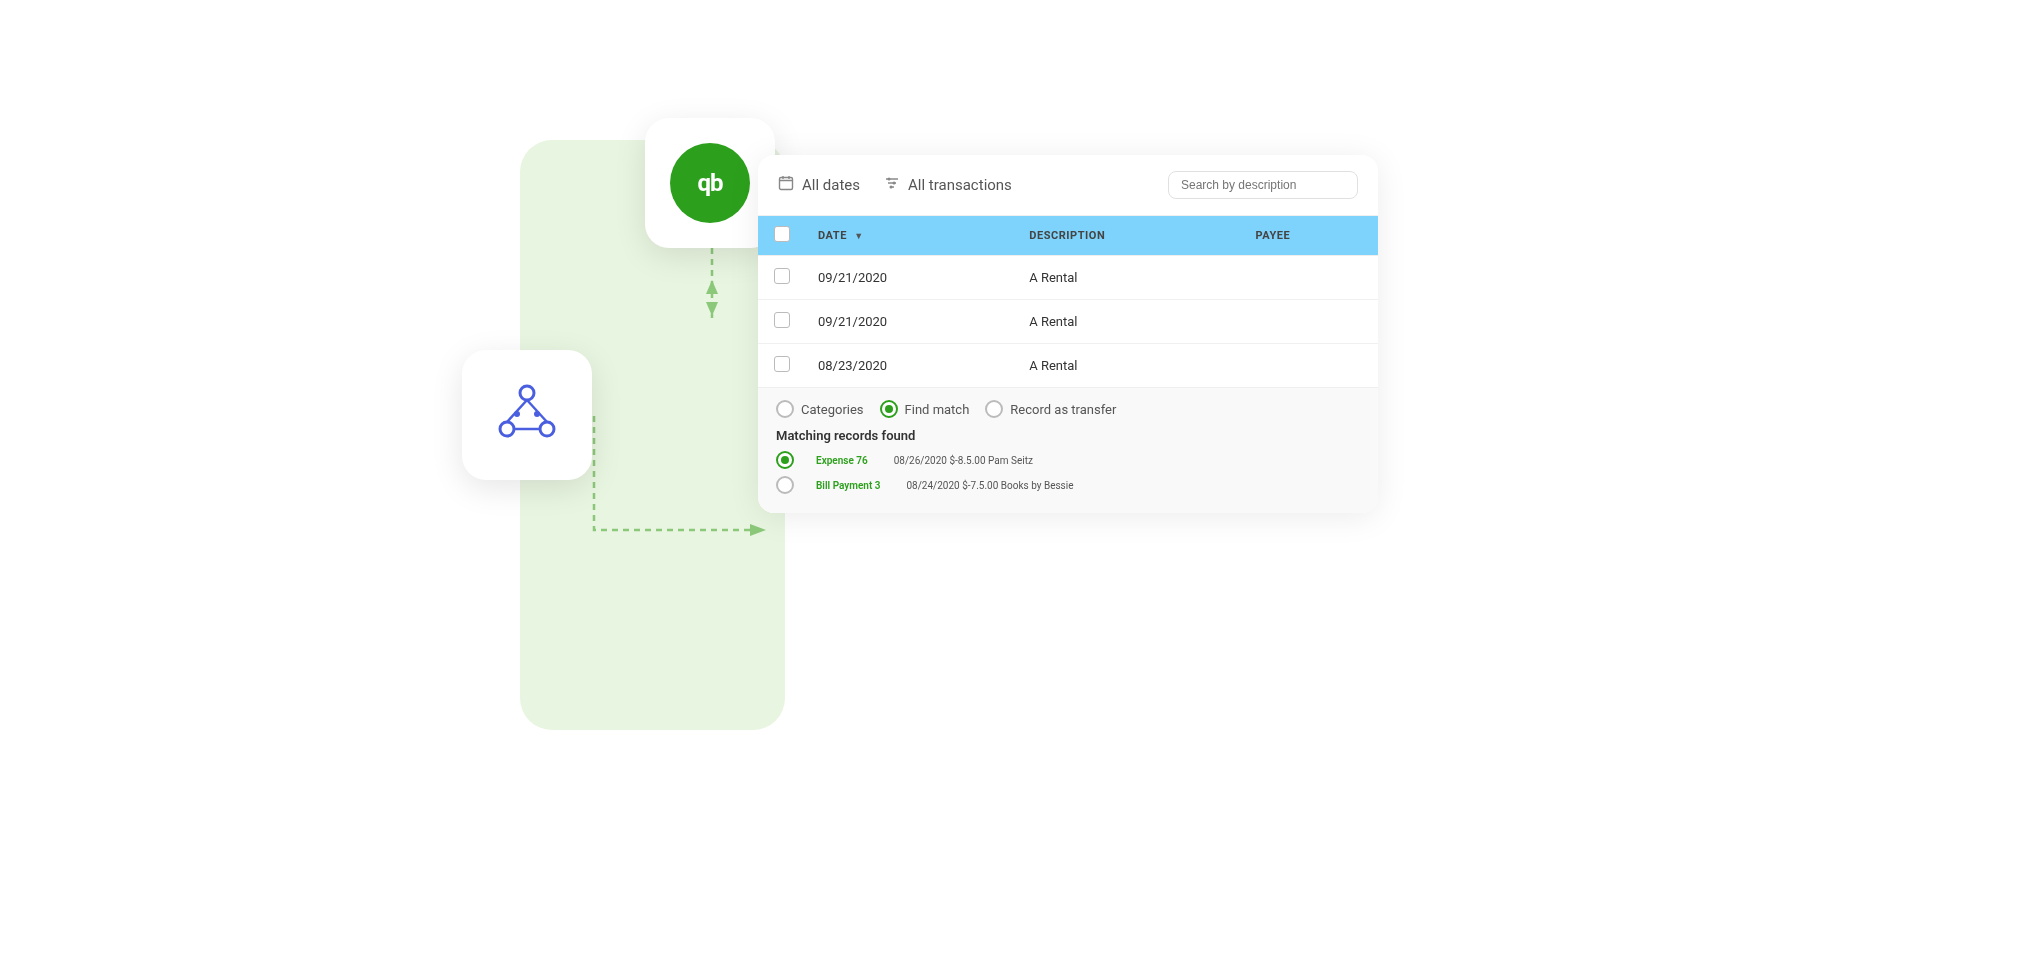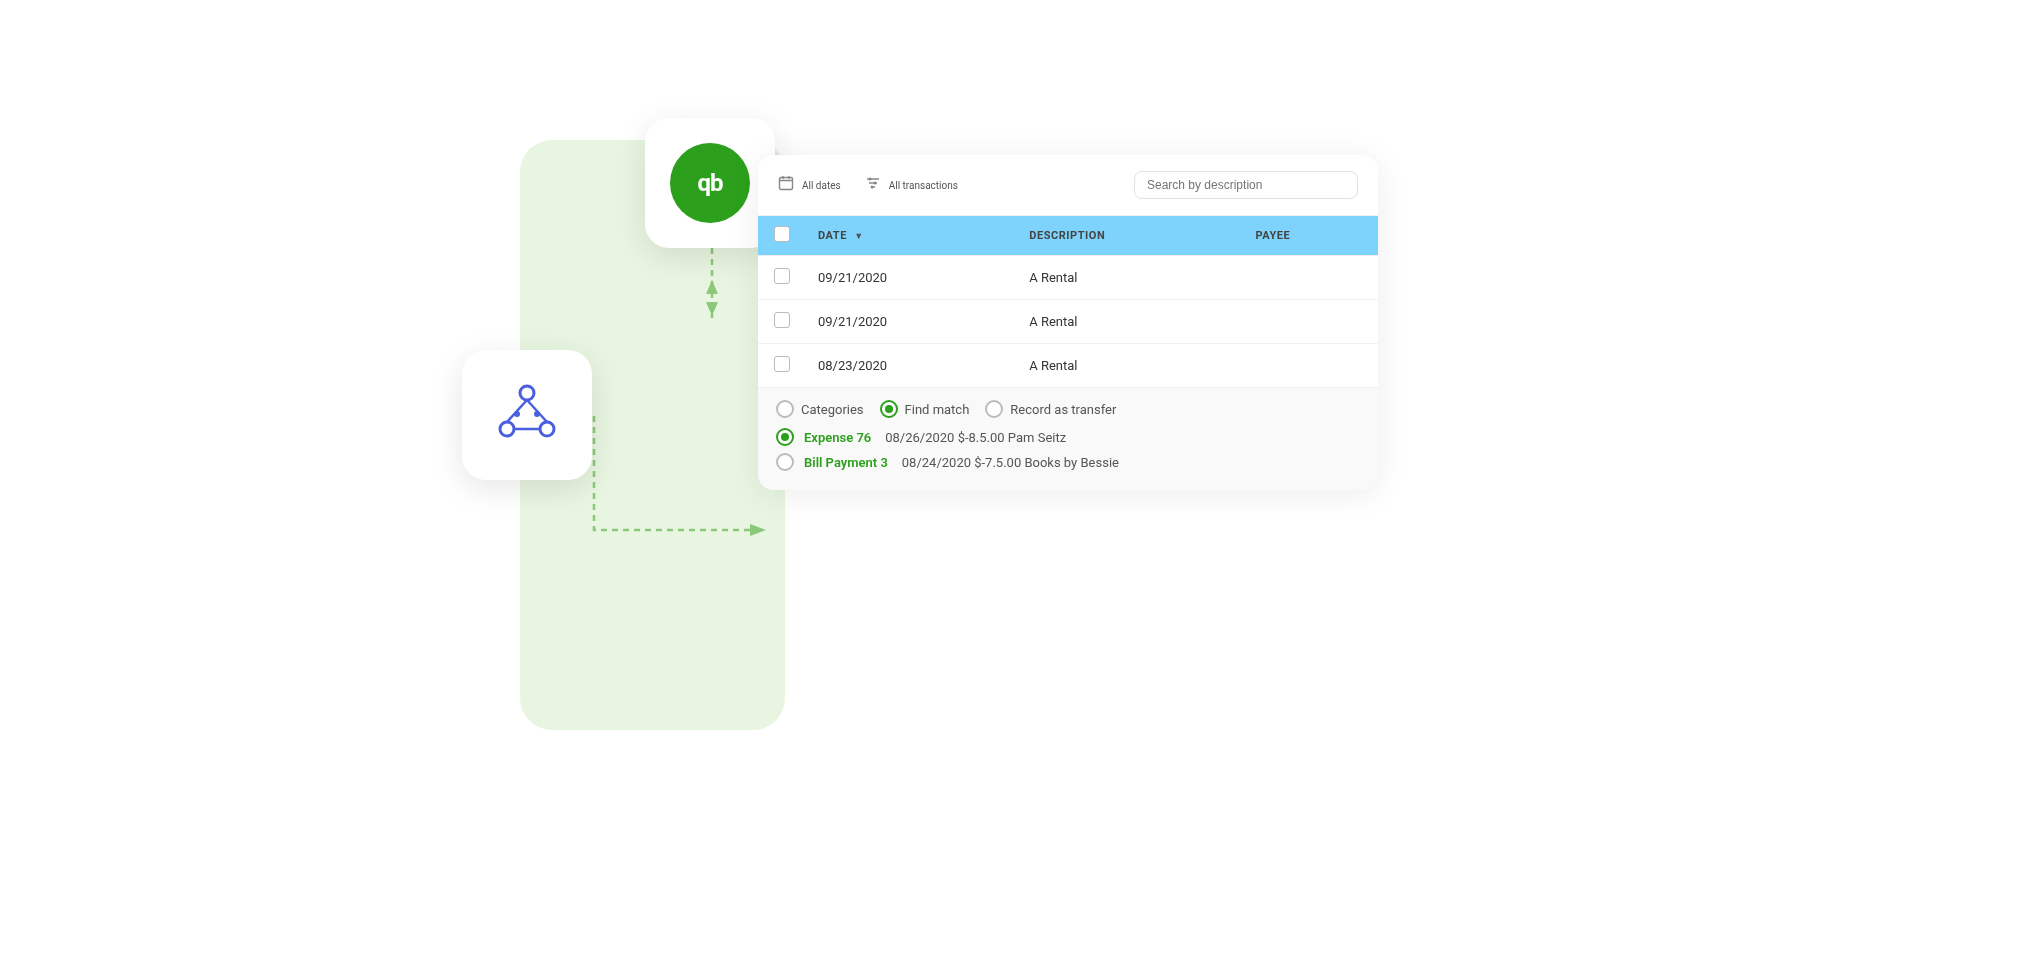--- a/index.html
+++ b/index.html
@@ -97,37 +97,37 @@
       padding: 16px 20px;
       gap: 24px;
       border-bottom: 1px solid #f0f0f0;
     }
 
     .filter-item {
       display: flex;
       align-items: center;
       gap: 8px;
       color: #555;
-      font-size: 10px;
+      font-size: 15px;
       cursor: pointer;
     }
 
     .filter-icon {
       color: #888;
       font-size: 15px;
     }
 
     .search-input-wrapper {
       margin-left: auto;
       border: 1px solid #e0e0e0;
       border-radius: 8px;
       padding: 6px 12px;
       display: flex;
       align-items: center;
-      width: 224px;
+      width: 190px;
     }
 
     .search-input {
       border: none;
       outline: none;
       font-size: 12px;
       color: #aaa;
       width: 100%;
       background: transparent;
     }
@@ -242,23 +242,23 @@
     .matching-title {
       font-size: 13px;
       font-weight: 600;
       color: #333;
       margin-bottom: 8px;
     }
 
     .match-record {
       display: flex;
       align-items: center;
-      gap: 10px;
+      gap: 22px;
       margin-bottom: 7px;
-      font-size: 13px;
+      font-size: 10px;
       color: #555;
     }
 
     .match-record .record-radio {
       width: 18px;
       height: 18px;
       border-radius: 50%;
       border: 2px solid #bbb;
       background: #fff;
       display: flex;
@@ -420,20 +420,21 @@
       <div class="radio-option">
         <div class="radio-circle selected"></div>
         <span>Find match</span>
       </div>
       <div class="radio-option">
         <div class="radio-circle"></div>
         <span>Record as transfer</span>
       </div>
     </div>
 
+    <div class="matching-title">Matching records found</div>
 
     <div id="match-records-list">
     <div class="match-record">
           <div class="record-radio active"></div>
           <span class="record-link">Expense 76</span>
           <span>08/26/2020 $-8.5.00 Pam Seitz</span>
         </div>
         <div class="match-record">
           <div class="record-radio"></div>
           <span class="record-link">Bill Payment 3</span>

